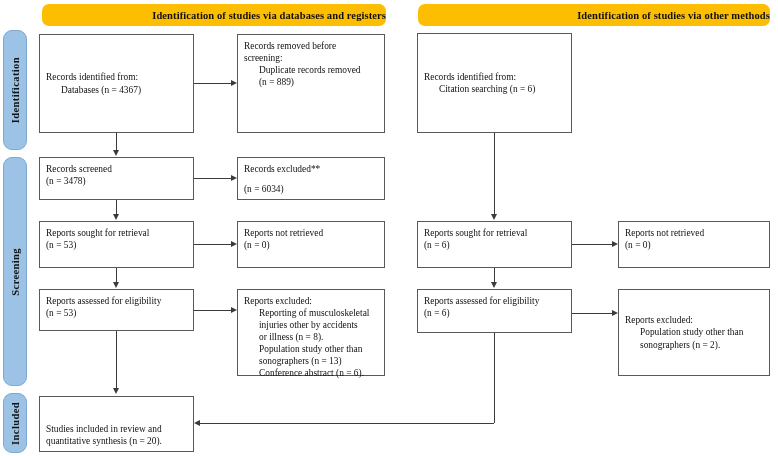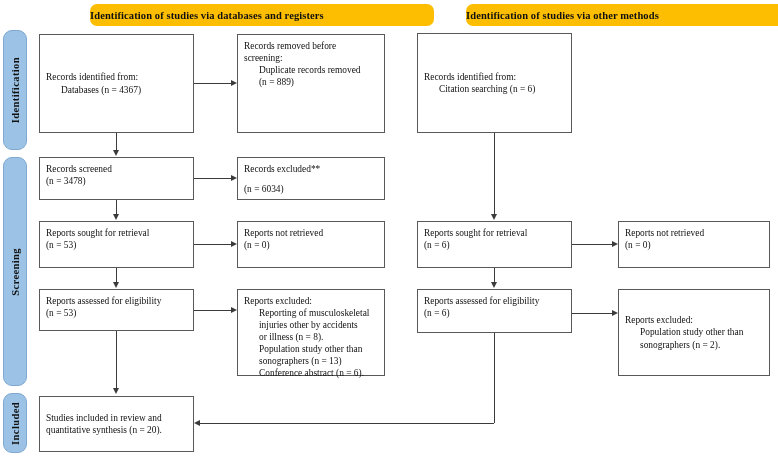--- a/index.html
+++ b/index.html
@@ -21,23 +21,22 @@
     position: absolute;
     background: #FDBE02;
     border-radius: 7px;
     color: #111111;
     font-family: "Liberation Serif", "DejaVu Serif", serif;
     font-weight: bold;
     font-size: 10.5px;
     text-align: center;
     display: flex;
     align-items: center;
-    justify-content: flex-start;
+    justify-content: flex-end;
     letter-spacing: 0.1px;
-    margin-left: 48px;
   }
   .stage-tab {
     position: absolute;
     background: #9CC3E5;
     border: 1px solid #7FA9D0;
     border-radius: 9px;
     color: #111111;
     font-family: "Liberation Serif", "DejaVu Serif", serif;
     font-weight: bold;
     font-size: 10.5px;
@@ -185,21 +184,21 @@
     <span class="ind">sonographers (n = 13)</span>
     <span class="ind">Conference abstract (n = 6).</span>
   </div>
 
   <div class="connector h" style="left:194px; top:310px; width:37px;"></div>
   <div class="arrow-right" style="left:231px; top:306.5px;"></div>
 
   <div class="connector v" style="left:116px; top:331px; height:57px;"></div>
   <div class="arrow-down" style="left:112.5px; top:388px;"></div>
 
-  <div class="node" style="left:39px; top:396px; width:155px; height:56px;">
+  <div class="node" style="left:39px; top:396px; width:155px; height:56px;justify-content:flex-end;">
     <span class="ln">Studies included in review and</span>
     <span class="ln">quantitative synthesis (n = 20).</span>
   </div>
 
   <div class="node" style="left:417px; top:33px; width:155px; height:100px;">
     <span class="ln">Records identified from:</span>
     <span class="ind">Citation searching (n = 6)</span>
   </div>
 
   <div class="connector v" style="left:494px; top:133px; height:81px;"></div>

